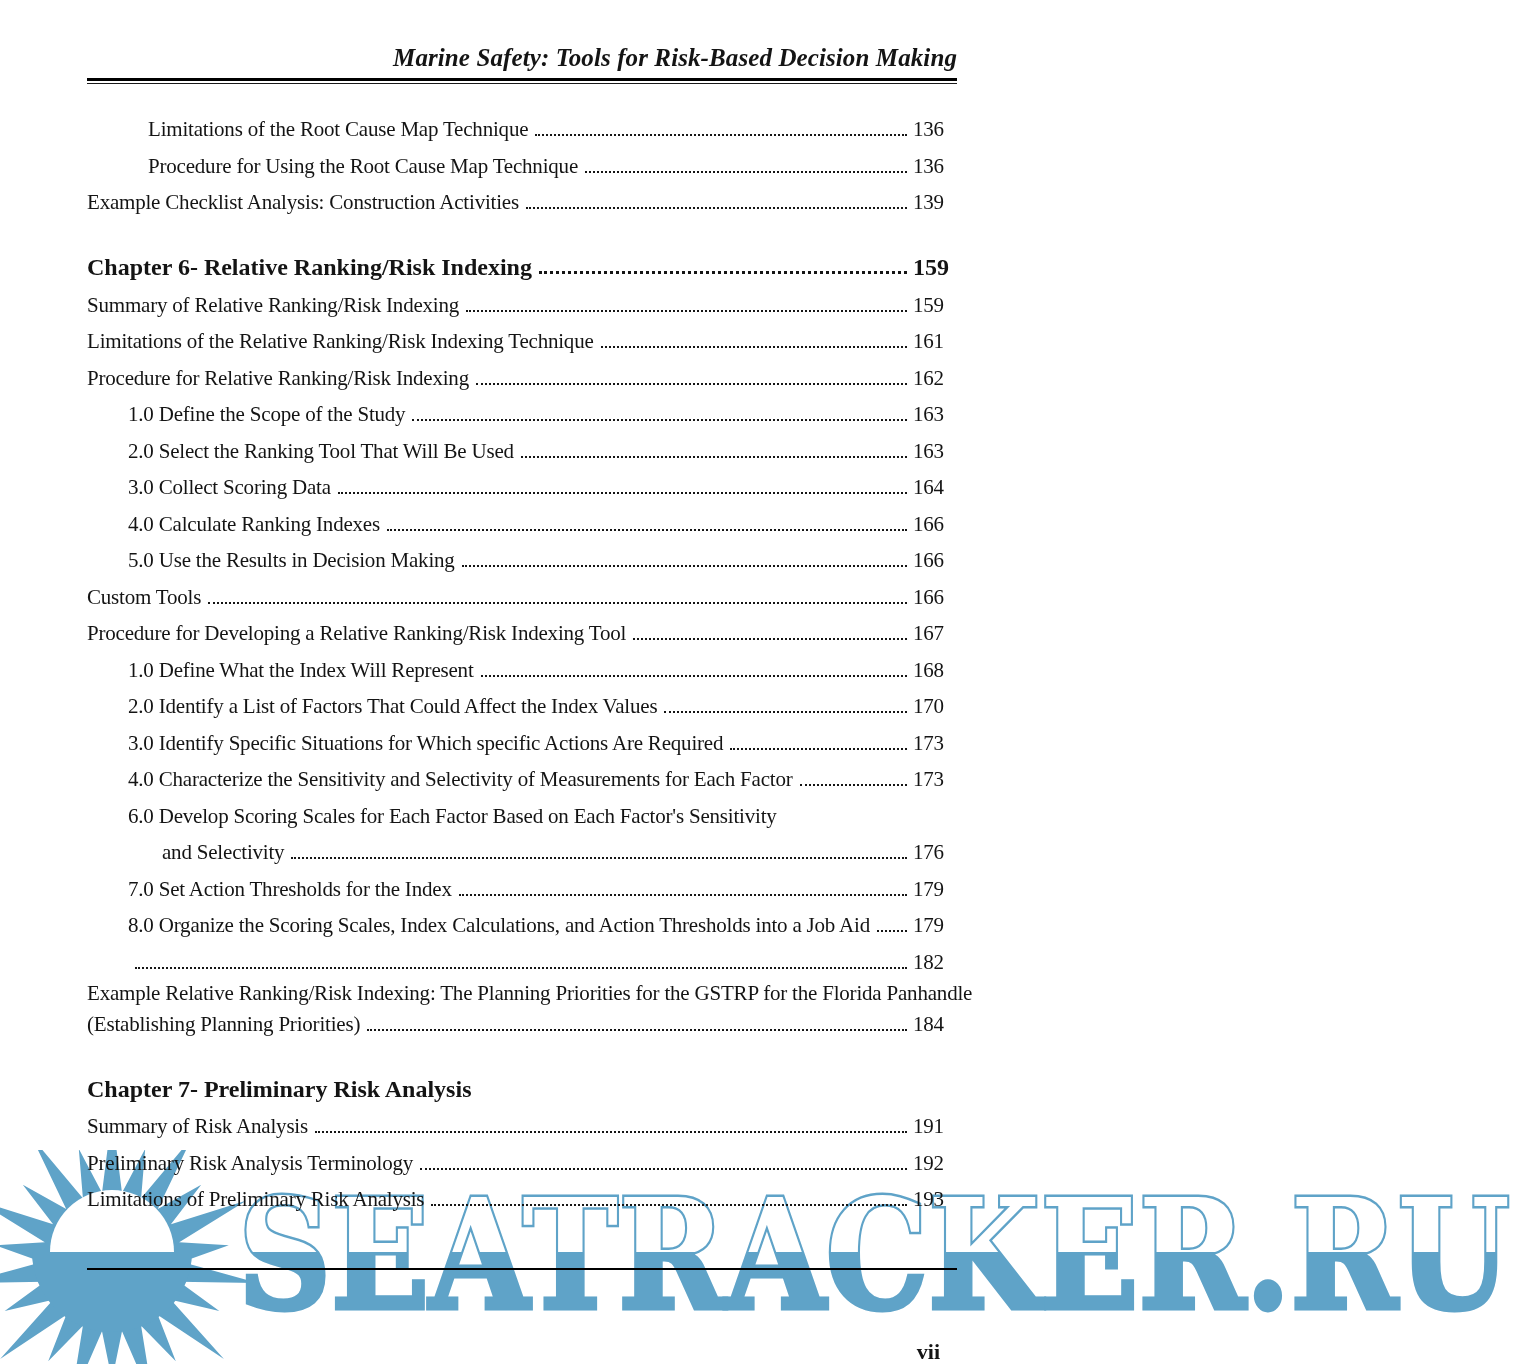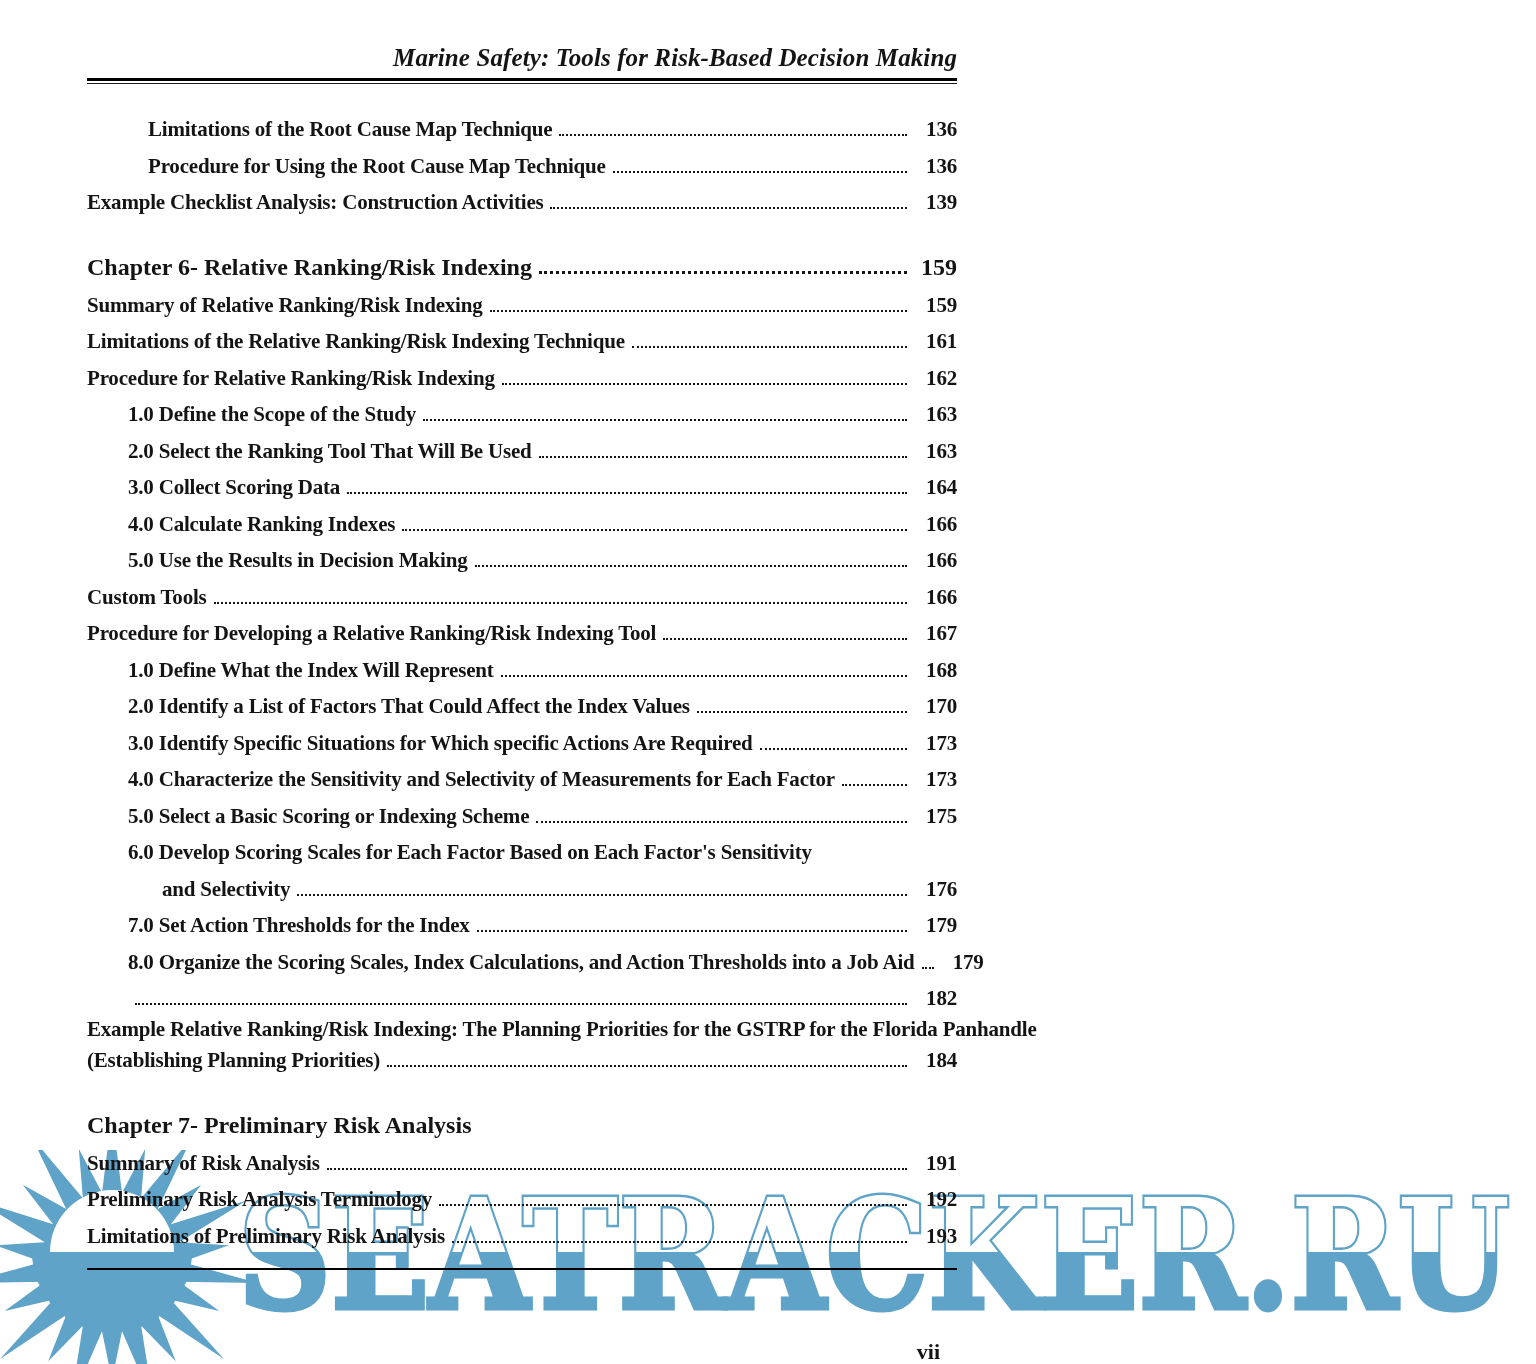--- a/index.html
+++ b/index.html
@@ -28,30 +28,29 @@
   .header-rule-thin{border-top:1px solid #1a1a1a;margin-top:2px;}
   
   .toc{margin-top:22px;}
   .toc-entry{
     display:flex;
     align-items:flex-end;
     height:36.5px;
     font-size:21px;
     letter-spacing:-0.2px;
     line-height:1.12;
-    font-weight:bold;
   }
   .toc-entry .lbl{white-space:nowrap;flex:0 1 auto;}
   .toc-entry .dots{
     flex:1 1 auto;
     min-width:12px;
     border-bottom:2.6px dotted #151515;
     margin:0 6px 6px 7px;
   }
-  .toc-entry .pg{flex:0 0 auto;min-width:44px;text-align:right;}
+  .toc-entry .pg{flex:0 0 auto;min-width:44px;text-align:left;}
   .toc-entry.lvl1{padding-left:41px;}
   .toc-entry.lvl2{padding-left:61px;}
   .toc-entry.lvl3{padding-left:75px;}
   .toc-entry.chapter{
     font-weight:bold;
     font-size:24px;
     letter-spacing:0;
     height:38px;
     margin-top:28px;
   }
@@ -187,25 +186,20 @@
     <span class="lbl">3.0 Identify Specific Situations for Which specific Actions Are Required</span>
     <span class="dots"></span>
     <span class="pg">173</span>
   </div>
         <div class="toc-entry lvl1">
     <span class="lbl">4.0 Characterize the Sensitivity and Selectivity of Measurements for Each Factor</span>
     <span class="dots"></span>
     <span class="pg">173</span>
   </div>
         <div class="toc-entry lvl1">
-    <span class="lbl">5.0 Select a Basic Scoring or Indexing Scheme</span>
-    <span class="dots"></span>
-    <span class="pg">175</span>
-  </div>
-        <div class="toc-entry lvl1">
     <span class="lbl">6.0 Develop Scoring Scales for Each Factor Based on Each Factor's Sensitivity</span>
 
   </div>
         <div class="toc-entry lvl3">
     <span class="lbl">and Selectivity</span>
     <span class="dots"></span>
     <span class="pg">176</span>
   </div>
         <div class="toc-entry lvl1">
     <span class="lbl">7.0 Set Action Thresholds for the Index</span>

